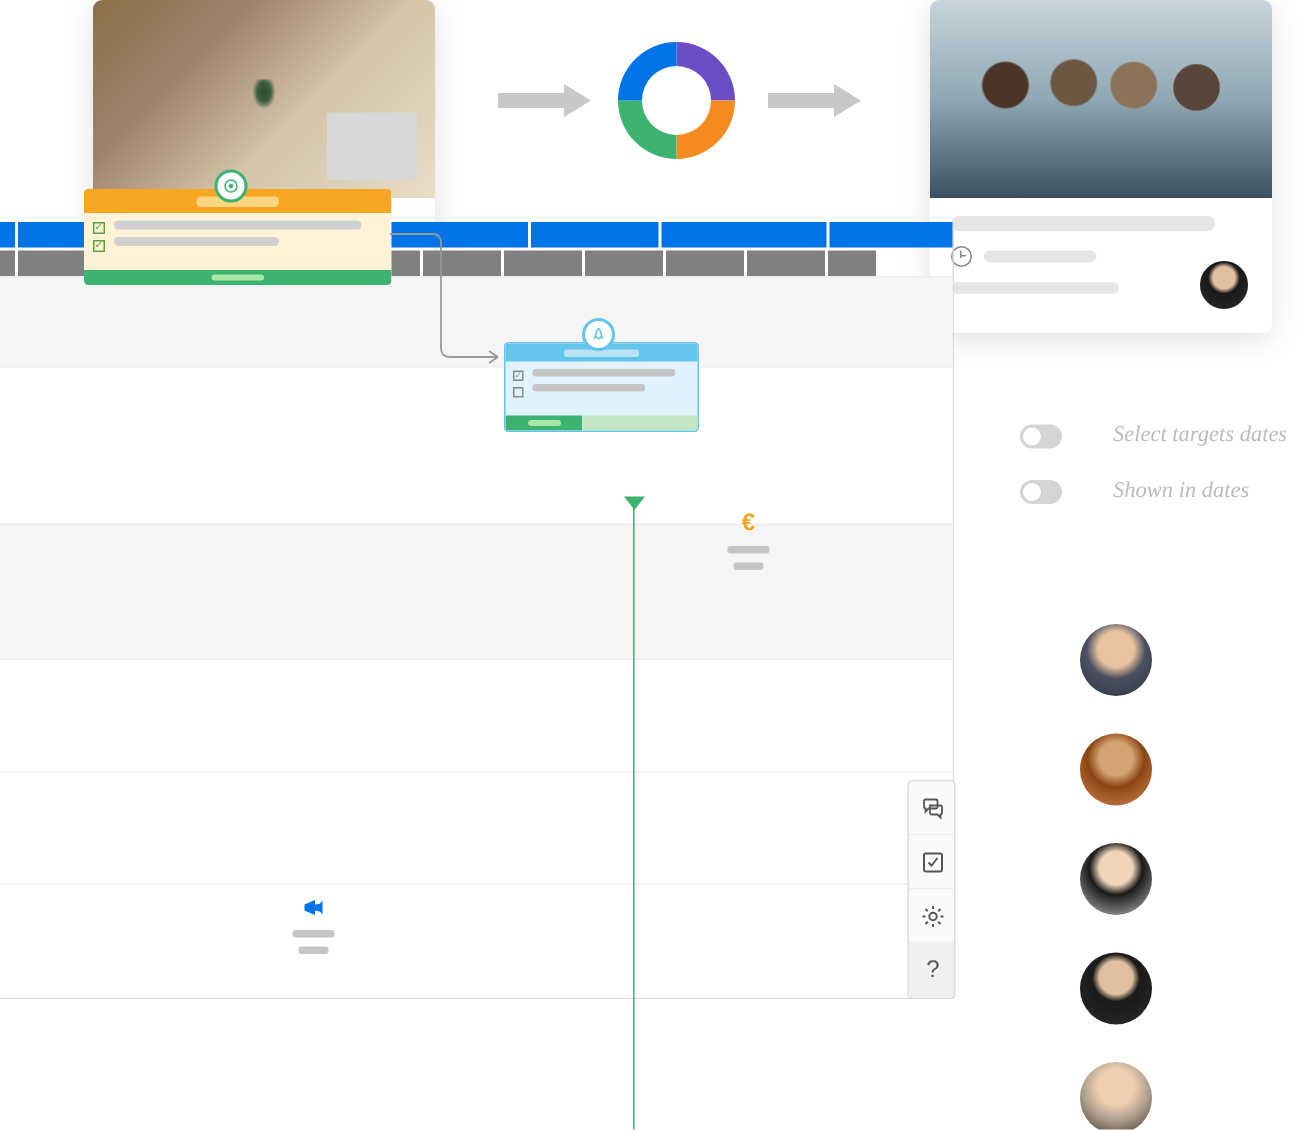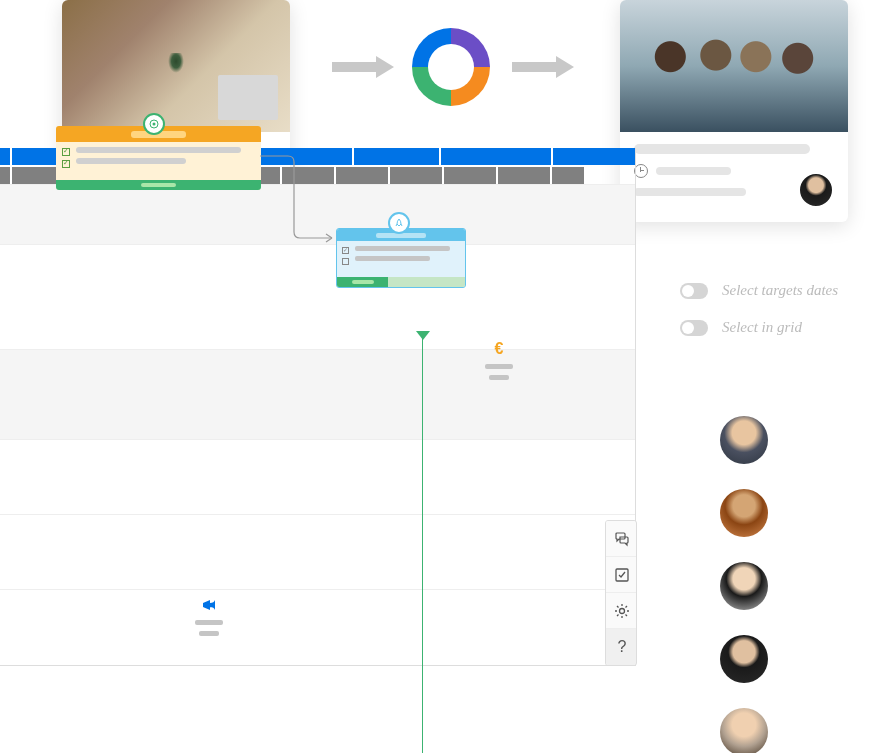--- a/index.html
+++ b/index.html
@@ -332,20 +332,21 @@
   width: 12px;
   height: 12px;
   background: #fff;
   border-radius: 50%;
 }
 .toggle-label {
   font-style: italic;
   color: #bbb;
   font-size: 15px;
   font-family: cursive;
+  margin-left: 20px;
 }
 
 
 .avatars-col {
   position: absolute;
   left: 720px;
   top: 416px;
   display: flex;
   flex-direction: column;
   gap: 25px;
@@ -569,21 +570,21 @@
   <div class="tool" style="font-size:16px; color:#555;">?</div>
 </div>
 
 <div class="toggles">
   <div class="toggle-row">
     <div class="toggle-switch"></div>
     <div class="toggle-label">Select targets dates</div>
   </div>
   <div class="toggle-row">
     <div class="toggle-switch"></div>
-    <div class="toggle-label">Select in grid</div>
+    <div class="toggle-label">Shown in dates</div>
   </div>
 </div>
 
 <div class="avatars-col">
   <div class="av av1"></div>
   <div class="av av2"></div>
   <div class="av av3"></div>
   <div class="av av4"></div>
   <div class="av av5"></div>
 </div>

